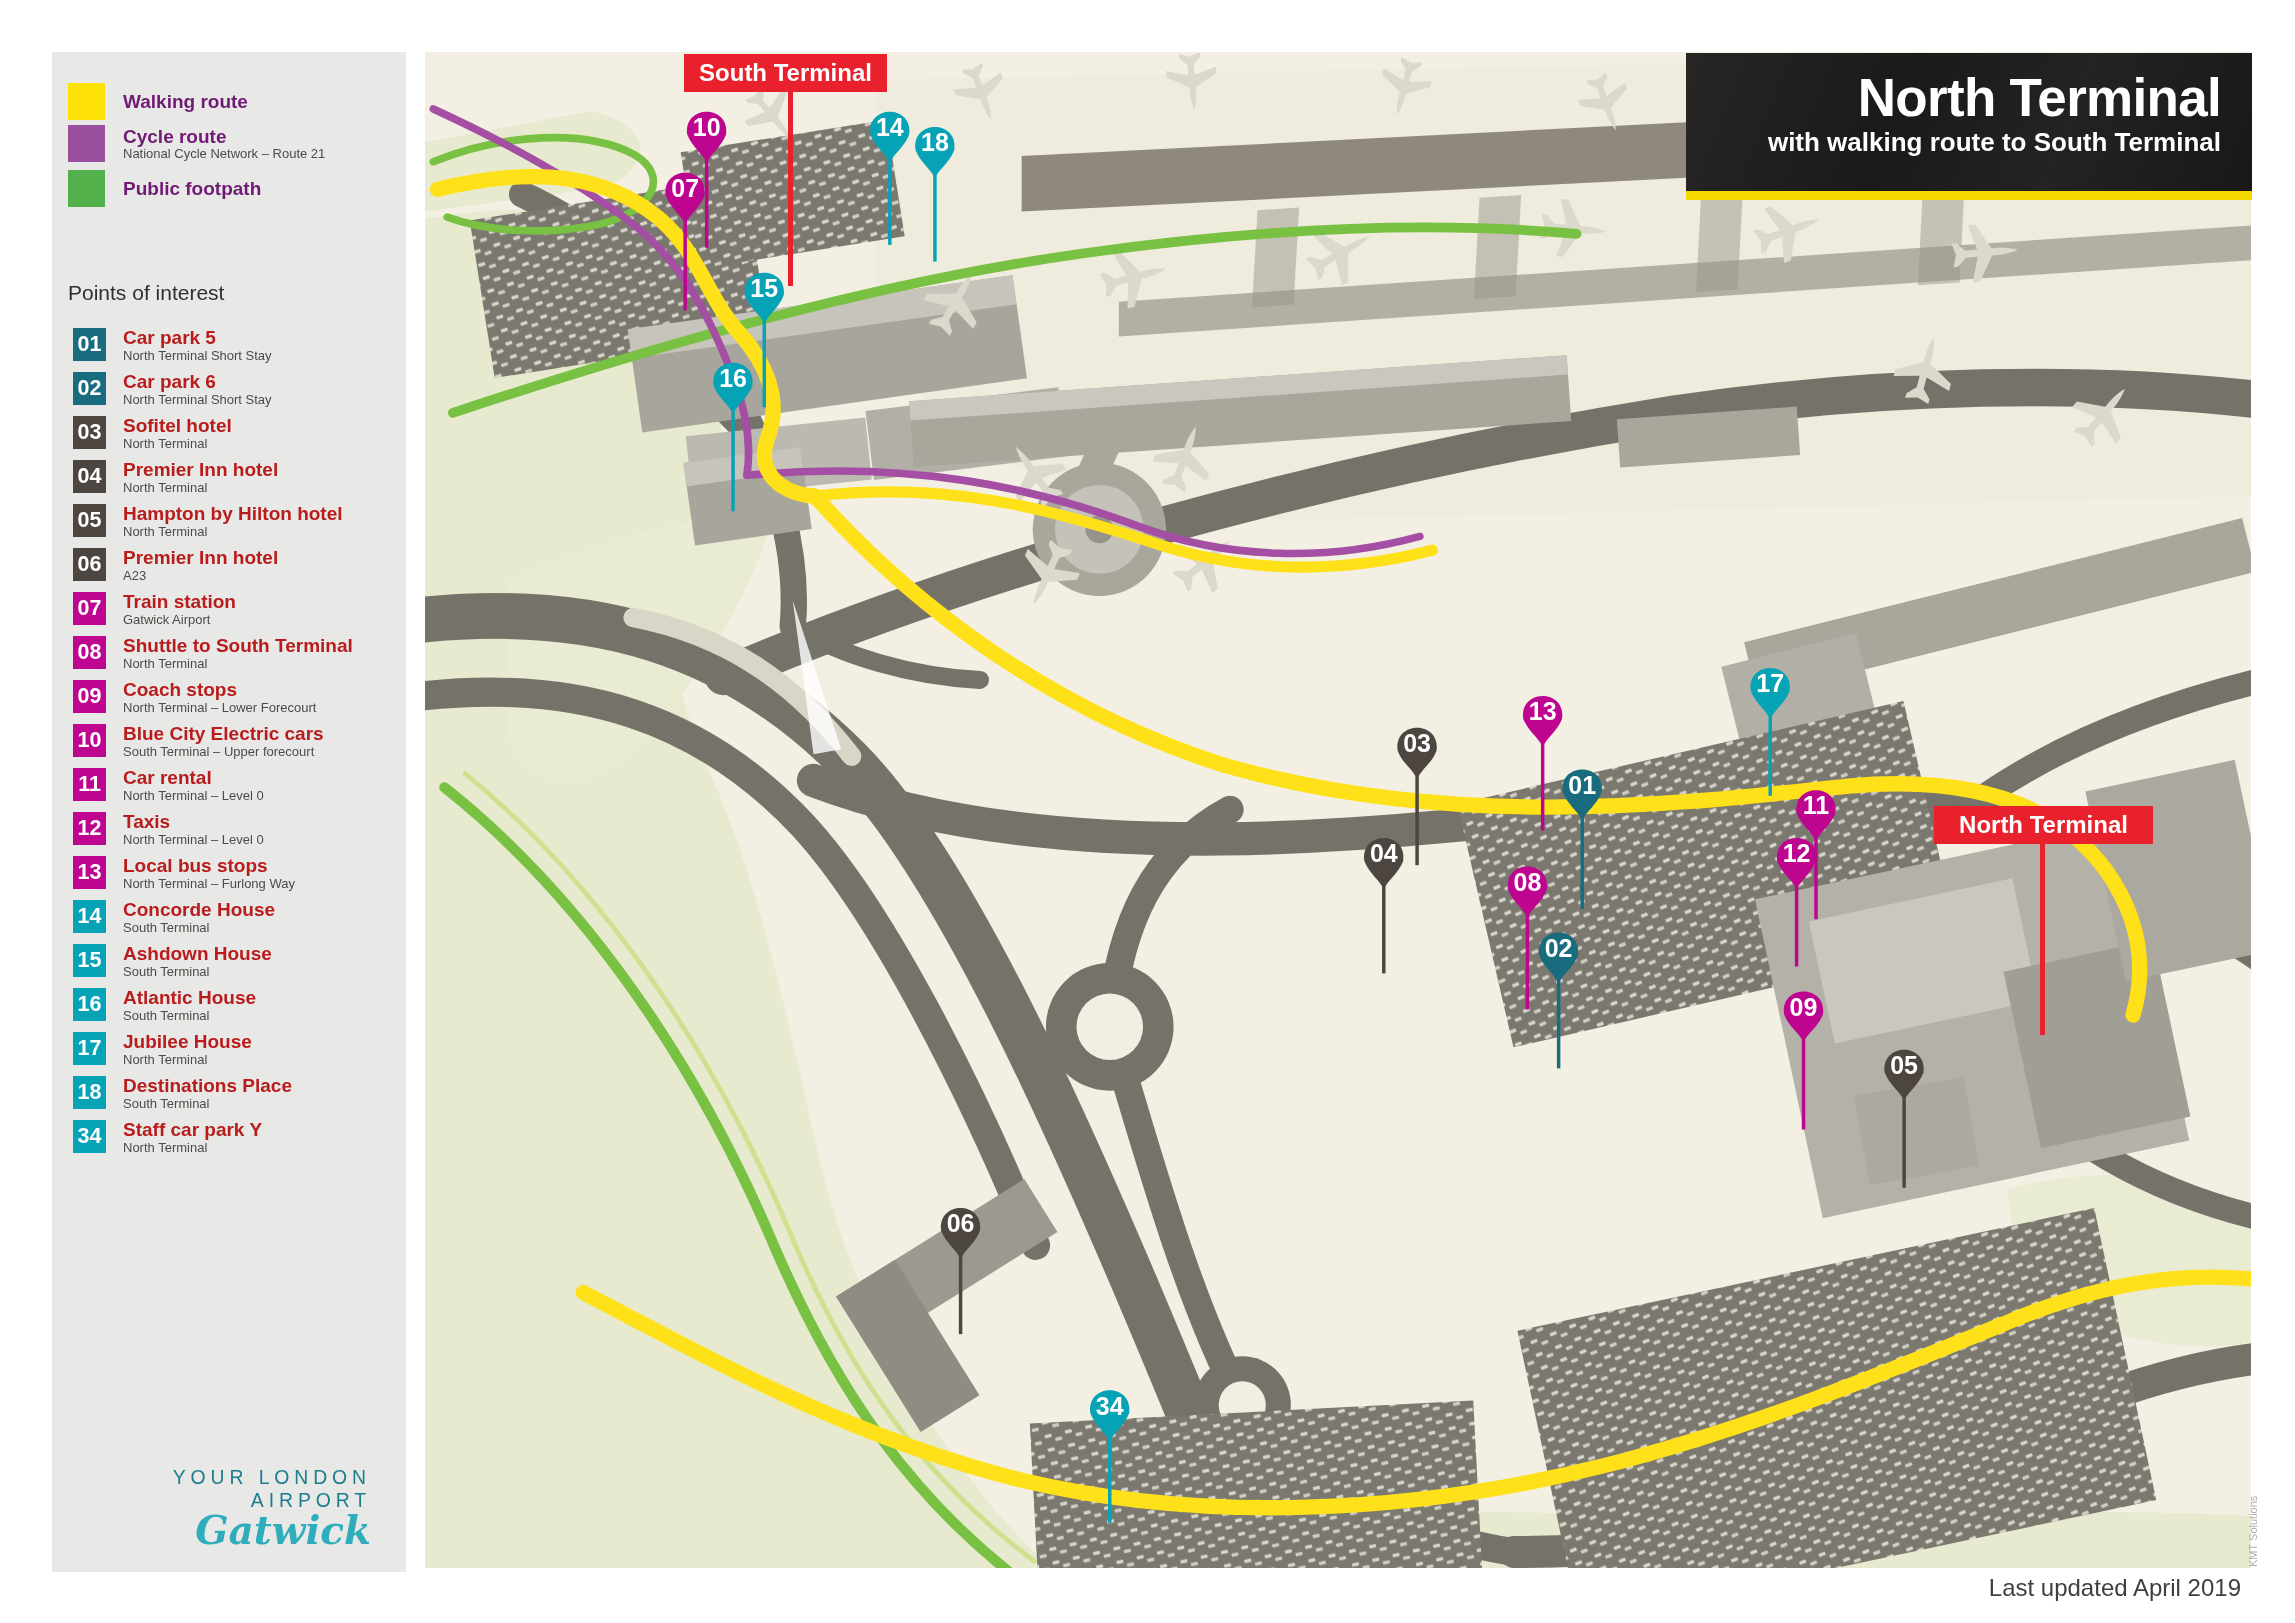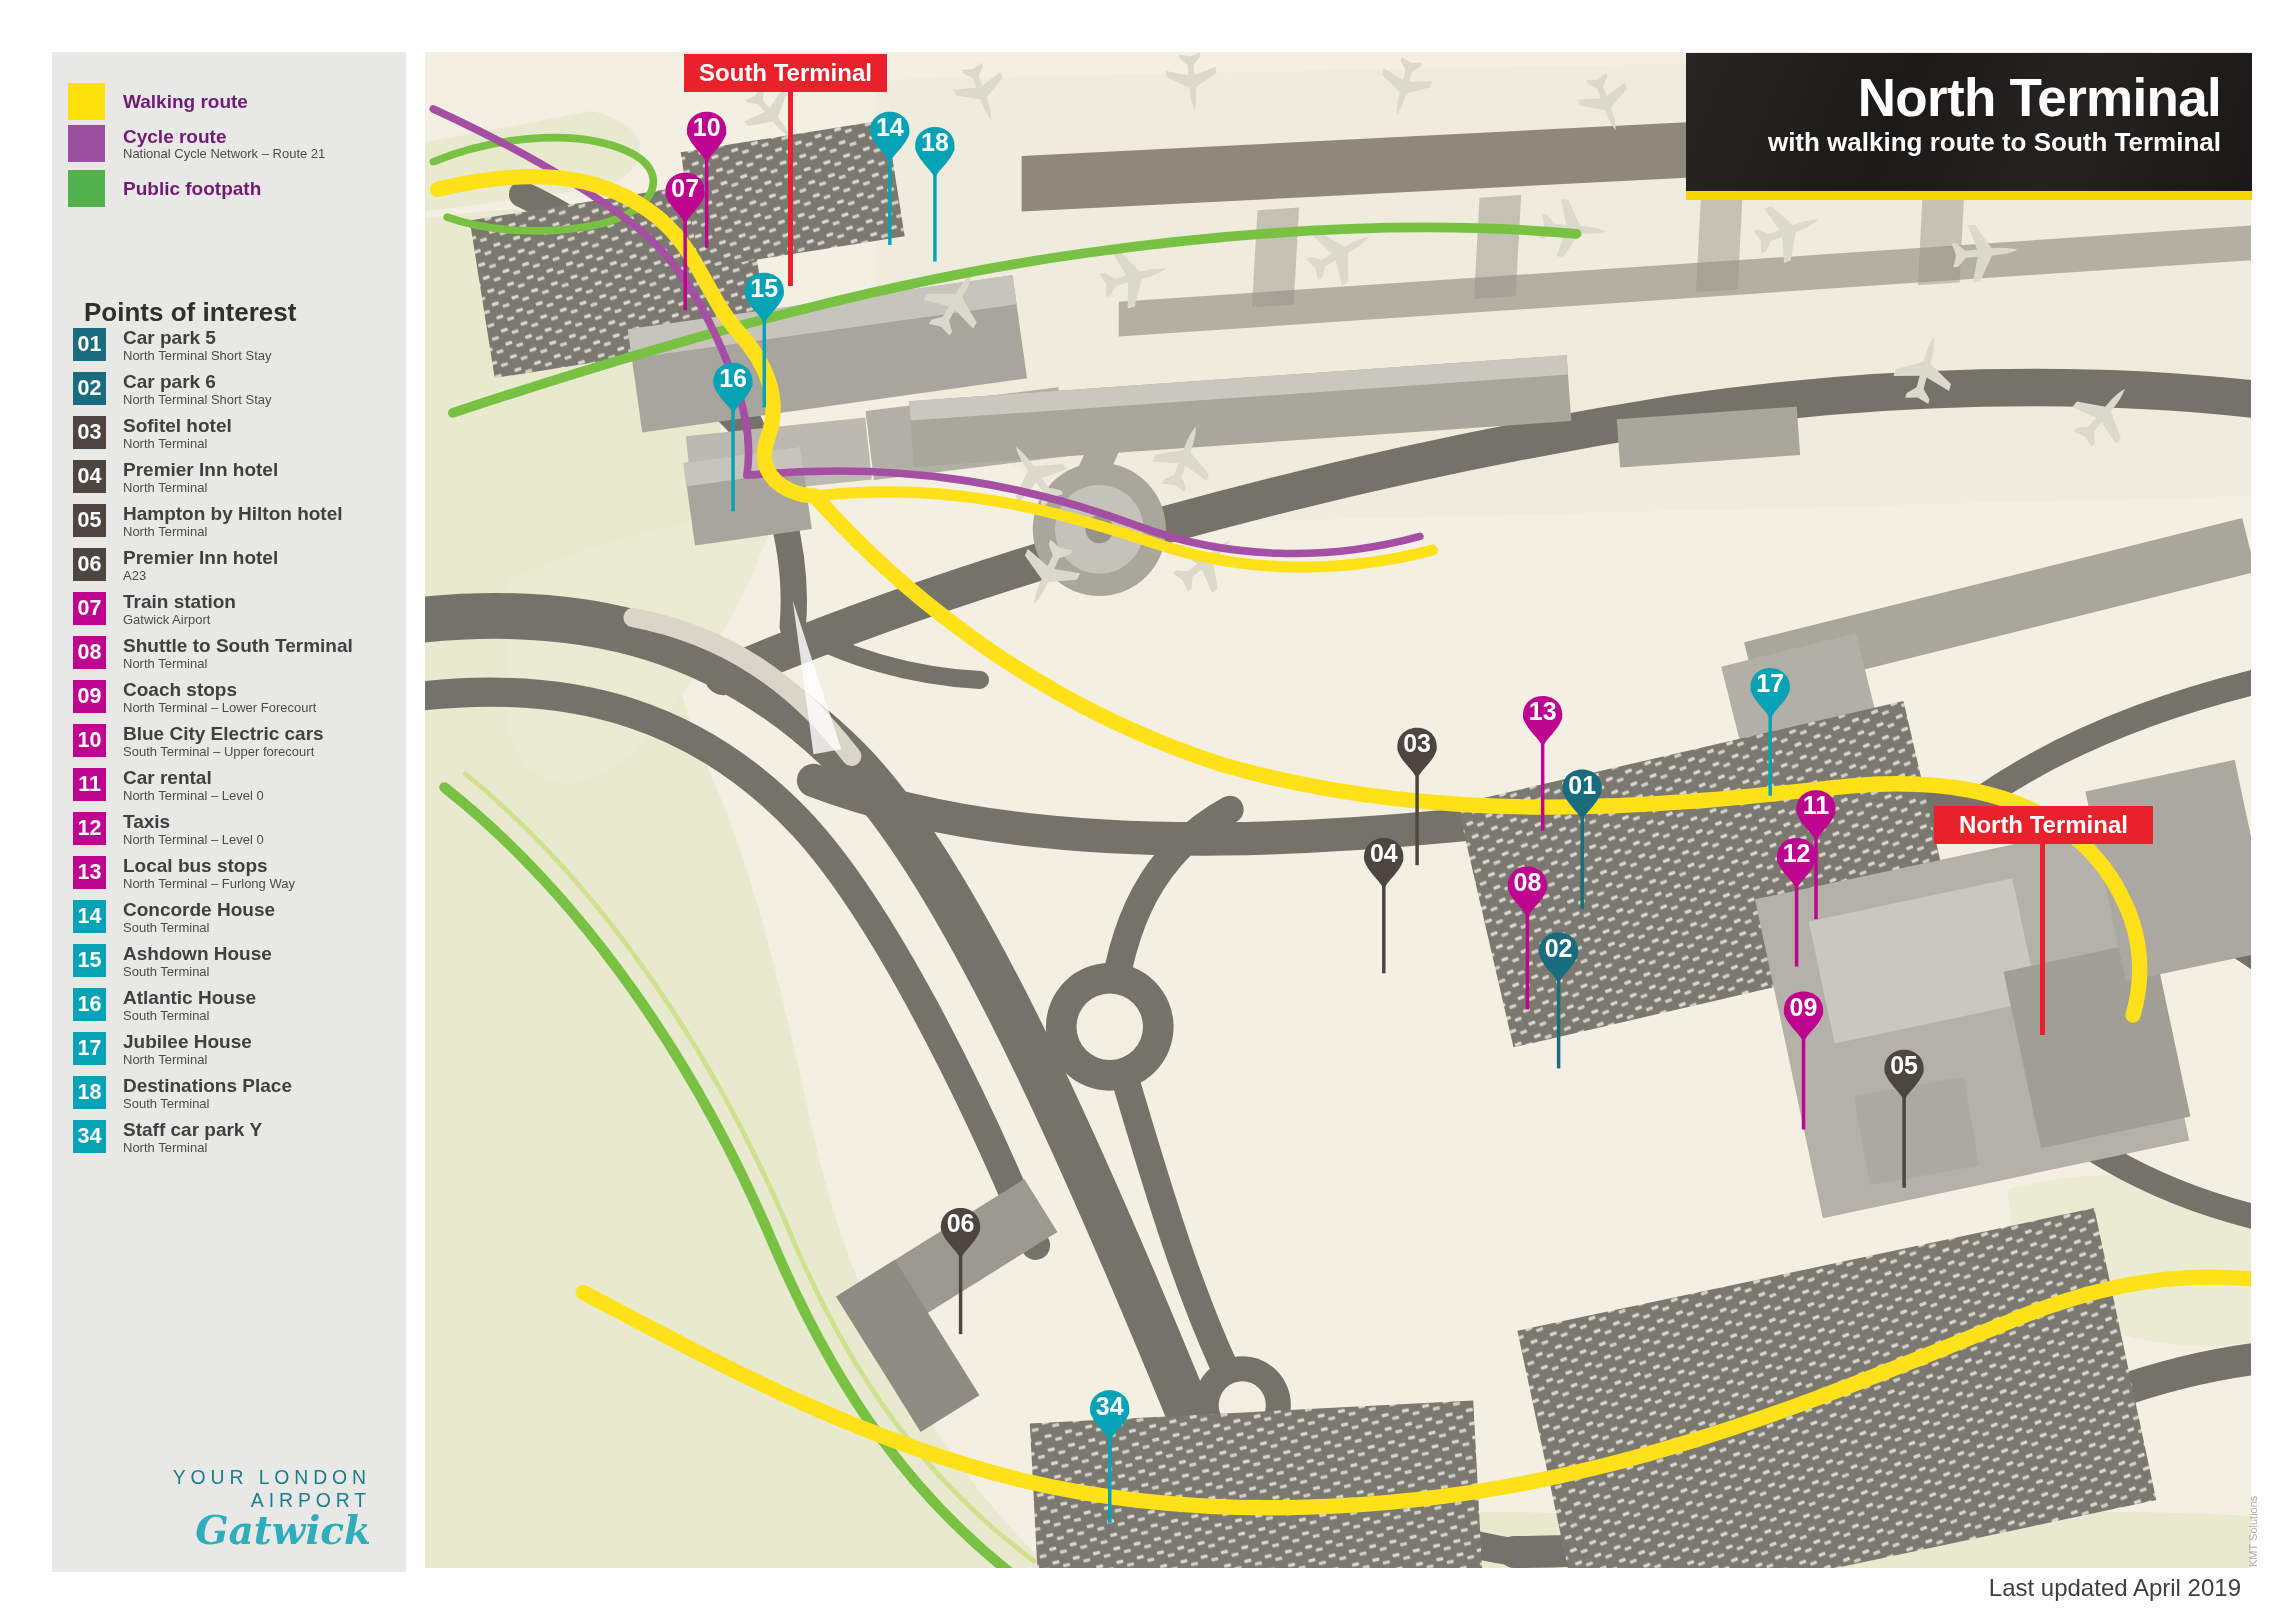--- a/index.html
+++ b/index.html
@@ -6,25 +6,25 @@
   .page{position:relative;width:2295px;height:1623px;background:#ffffff;font-family:"Liberation Sans",sans-serif;overflow:hidden;}
 
   
   .sidebar{position:absolute;left:52px;top:52px;width:354px;height:1520px;background:#E8E8E6;}
   .legend{position:absolute;left:0;top:0;width:100%;height:215px;}
   .legend-row{position:absolute;left:0;width:100%;}
   .legend-swatch{position:absolute;left:16px;top:0;width:37px;height:37px;}
   .legend-label{position:absolute;left:71px;top:0;font-size:19px;font-weight:bold;color:#701a75;line-height:37px;}
   .legend-label.with-sub{line-height:21px;top:0.7px;}
   .legend-sub{position:absolute;left:71px;top:21px;font-size:13px;color:#4B4B49;line-height:16.7px;}
-  .poi-heading{position:absolute;left:16px;top:229px;font-size:26px;font-weight:bold;color:#2F2F2D;margin:16px;}
+  .poi-heading{position:absolute;left:16px;top:229px;font-size:21px;font-weight:normal;color:#2F2F2D;margin:0;}
   .poi-list{position:absolute;left:0;top:276px;width:100%;}
   .poi-item{position:relative;height:44px;}
   .poi-num{position:absolute;left:21px;top:0;width:33px;height:33px;color:#fff;font-size:21.5px;font-weight:bold;text-align:center;line-height:33px;}
-  .poi-title{position:absolute;left:71px;top:-1.4px;font-size:19px;font-weight:bold;color:#404040;white-space:nowrap;}
+  .poi-title{position:absolute;left:71px;top:-1.4px;font-size:19px;font-weight:bold;color:#b91c1c;white-space:nowrap;}
   .poi-sub{position:absolute;left:71px;top:20px;font-size:13px;color:#4B4B49;white-space:nowrap;}
   .logo{position:absolute;right:35px;bottom:23.6px;text-align:right;}
   .logo-line1{font-size:19.4px;letter-spacing:4.9px;color:#1A7E8E;}
   .logo-line2{font-family:"DejaVu Serif",serif;font-style:italic;font-weight:bold;font-size:39px;color:#2FADBD;margin-top:0px;line-height:36px;padding-left:12px;}
 
   
   .map{position:absolute;left:425px;top:52px;width:1826px;height:1516px;overflow:hidden;background:#F3EFE2;}
   .map svg{position:absolute;left:0;top:0;}
   .pin-num{font-family:"Liberation Sans",sans-serif;font-size:36px;font-weight:bold;fill:#ffffff;text-anchor:middle;}
 

